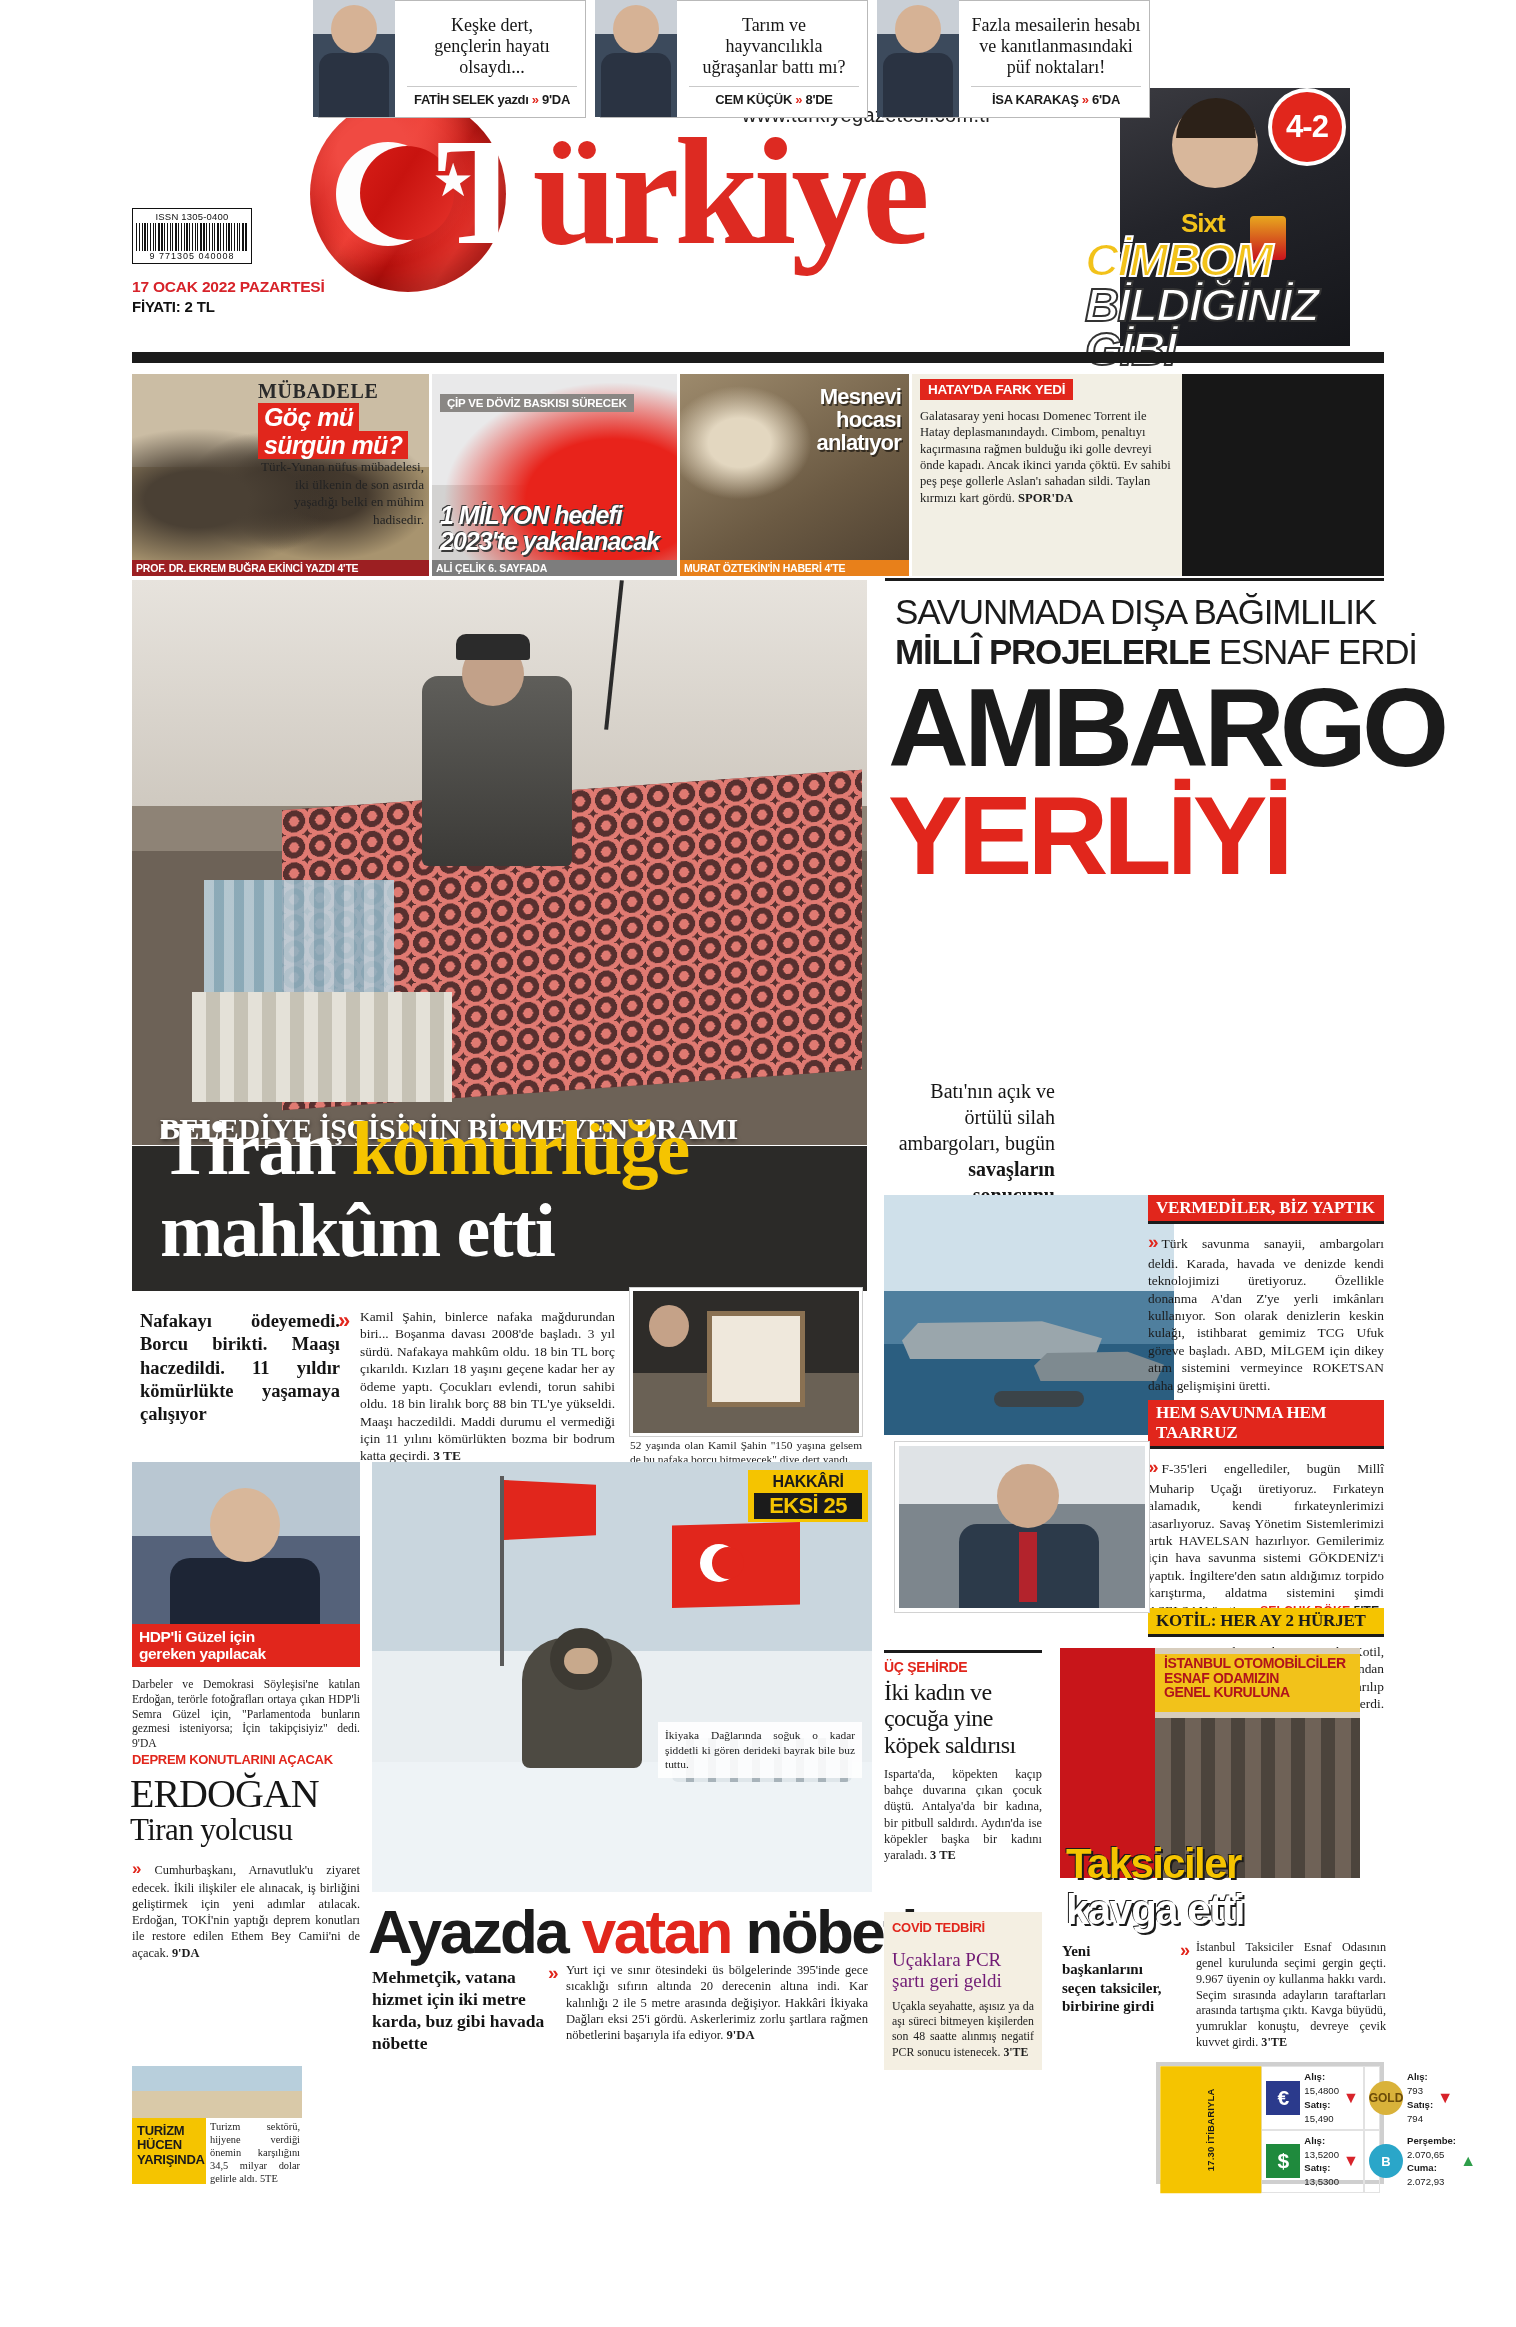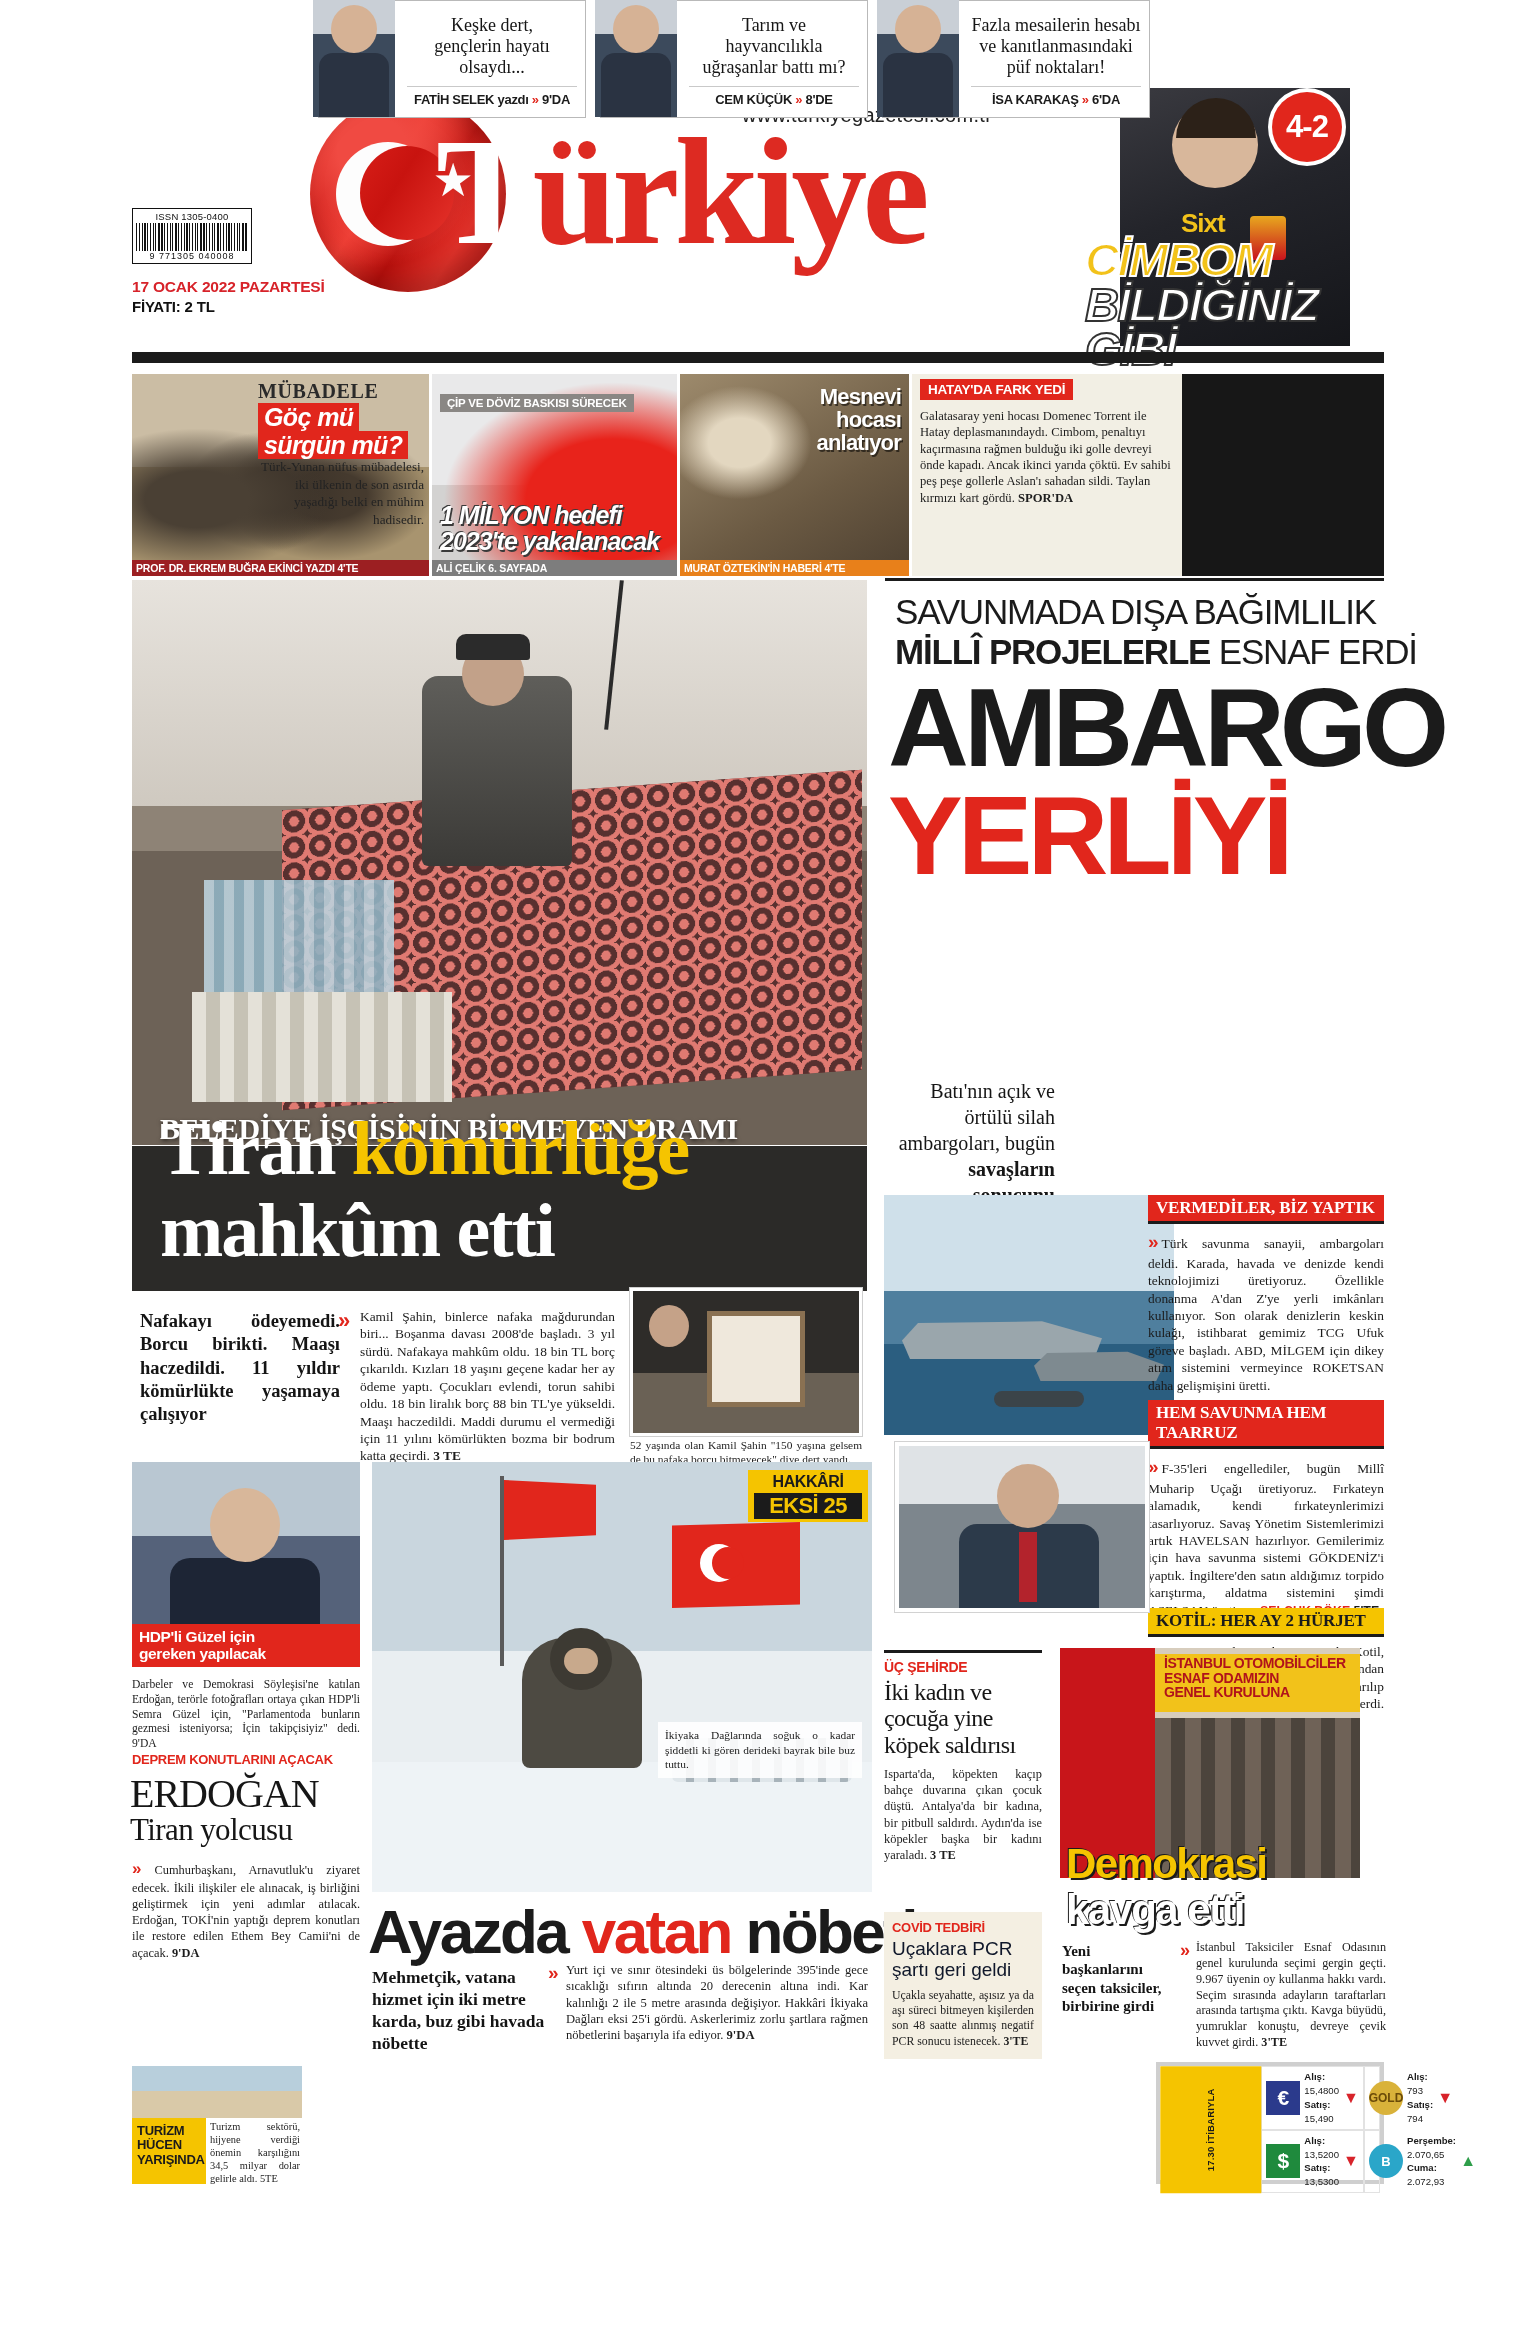--- a/index.html
+++ b/index.html
@@ -290,21 +290,21 @@
   #uc-col { position:absolute; left:884px; top:1650px; width:158px; }
   .uc-rule { height:3px; background:#1b1b1b; }
   #uc-kick { font-family:"Liberation Sans", sans-serif; font-weight:bold; font-size:14px; color:#e1261c;
     margin-top:6px; letter-spacing:-.3px; }
   #uc-head { font-family:"Liberation Serif", serif; font-size:24px; line-height:1.1; color:#161616;
     margin-top:4px; letter-spacing:-.6px; }
   #uc-body { font-family:"Liberation Serif", serif; font-size:12.4px; line-height:1.3; color:#1d1d1d;
     margin-top:8px; text-align:justify; }
   #covid-box { position:absolute; left:884px; top:1912px; width:158px; background:#f4efe2; padding:8px 8px 10px; }
   #covid-kick { font-family:"Liberation Sans", sans-serif; font-weight:bold; font-size:13px; color:#e1261c; letter-spacing:-.3px;}
-  #covid-head { font-family:Liberation Sans, sans-serif; font-size:19px; line-height:1.12; color:#0f172a; margin-top:3px; }
+  #covid-head { font-family:Liberation Serif, serif; font-size:19px; line-height:1.12; color:#701a75; margin-top:14px; }
   #covid-body { font-family:"Liberation Serif", serif; font-size:11.8px; line-height:1.3; color:#1d1d1d;
     margin-top:7px; text-align:justify; }
 
   
   #taxi-photo { position:absolute; left:1060px; top:1648px; width:300px; height:230px;
     background:linear-gradient(#d7cdbd 0 55%, #8d8377 55% 100%); overflow:hidden; }
   .tx-red { position:absolute; left:0; top:0; width:95px; height:100%; background:#c8151a; }
   .tx-yellow{ position:absolute; left:95px; top:6px; right:0; height:58px; background:#f2c21a; }
   .tx-ytext { position:absolute; left:104px; top:8px; font-family:"Liberation Sans", sans-serif;
     font-weight:bold; font-size:14px; color:#b0131b; line-height:1.05; letter-spacing:-.4px; }
@@ -583,21 +583,21 @@
   <div id="taxi-photo">
     <div class="tx-red"></div>
     <div class="tx-yellow"></div>
     <div class="tx-ytext">
       <div>İSTANBUL OTOMOBİLCİLER</div>
       <div>ESNAF ODAMIZIN</div>
       <div>GENEL KURULUNA</div>
     </div>
     <div class="tx-crowd"></div>
   </div>
-  <div id="taxi-h1">Demokrasi</div>
+  <div id="taxi-h1">Taksiciler</div>
   <div id="taxi-h2">kavga etti</div>
   <div id="taxi-lede">Yeni başkanlarını seçen taksiciler, birbirine girdi</div>
   <div id="taxi-qm">»</div>
   <div id="taxi-body"><span>İstanbul Taksiciler Esnaf Odasının genel kurulunda seçimi gergin geçti. 9.967 üyenin oy kullanma hakkı vardı. Seçim sırasında adayların taraftarları arasında tartışma çıktı. Kavga büyüdü, yumruklar konuştu, devreye çevik kuvvet girdi.</span> <b>3'TE</b></div>
 
   <div id="turizm-box">
     <div id="turizm-img"></div>
     <div id="turizm-tag">
       <div>TURİZM</div>
       <div>HÜCEN</div>

